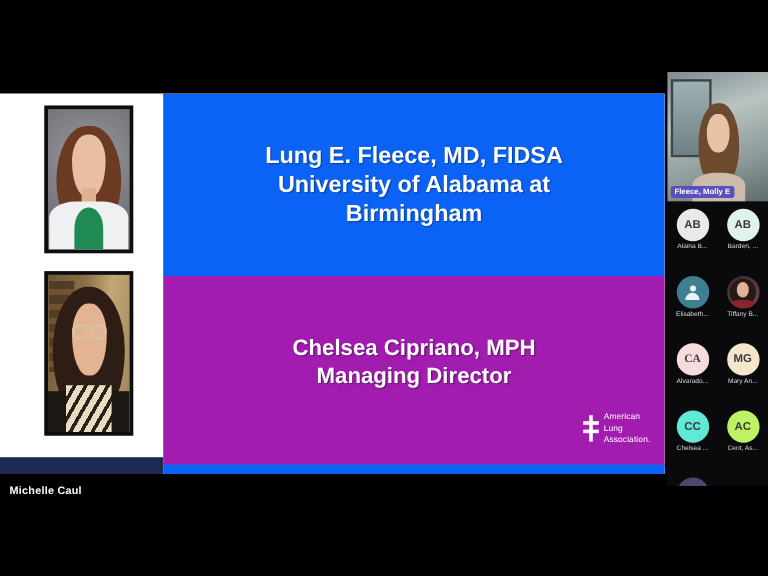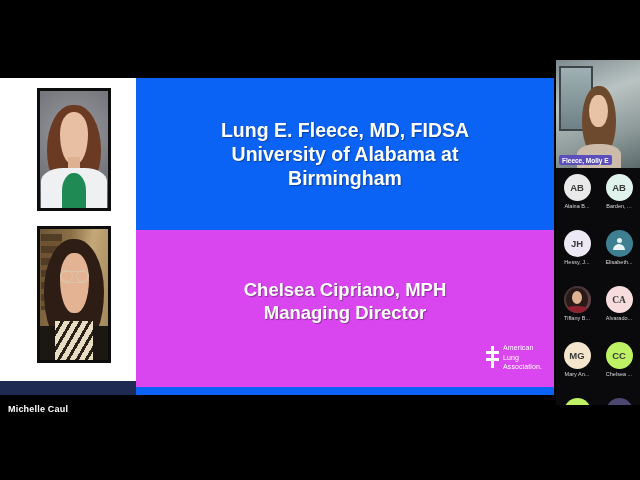--- a/index.html
+++ b/index.html
@@ -63,21 +63,21 @@
   
   #slide-panel {
     position:absolute; left:136px; top:0; width:418px; height:317px;
   }
   #band-blue {
     position:absolute; left:0; top:0; width:418px; height:152px;
     background:#0b63f6; display:flex; align-items:center; justify-content:center;
   }
   #band-navy {
     position:absolute; left:0; top:152px; width:418px; height:159px;
-    background:#d946ef; display:flex; align-items:center; justify-content:center;
+    background:#a21caf; display:flex; align-items:center; justify-content:center;
   }
   #band-accent {
     position:absolute; left:0; bottom:0; width:418px; height:8px; background:#0b63f6;
   }
   .band-text {
     color:#ffffff; text-align:center; font-weight:bold; line-height:1.24;
     text-shadow:1px 1px 1px rgba(0,0,0,.35);
   }
   #band-blue .band-text { font-size:19.5px; padding:0 22px; }
   #band-navy .band-text { font-size:18.5px; padding:0 18px 16px; }
@@ -240,24 +240,20 @@
     <div id="grid">
         <div class="cell">
           <div class="av" style="background: rgb(233, 233, 234);">AB</div>
           <div class="cname">Alaina B...</div>
         </div>
         <div class="cell">
           <div class="av" style="background: rgb(223, 242, 236);">AB</div>
           <div class="cname">Barden, ...</div>
         </div>
         <div class="cell">
-          <div class="av" style="background: rgb(236, 233, 244);">JH</div>
-          <div class="cname">Hessy, J...</div>
-        </div>
-        <div class="cell">
           <div class="av" style="background: rgb(63, 127, 146);">
             <span class="glyph">
               <span class="head"></span>
               <span class="body"></span>
             </span>
           </div>
           <div class="cname">Elisabeth...</div>
         </div>
         <div class="cell">
           <div class="av photo" style="background: rgb(44, 32, 36);">
@@ -270,21 +266,21 @@
         </div>
         <div class="cell">
           <div class="av" style="background: rgb(246, 220, 220); font-family: Liberation Serif, serif;">CA</div>
           <div class="cname">Alvarado...</div>
         </div>
         <div class="cell">
           <div class="av" style="background: rgb(244, 230, 205);">MG</div>
           <div class="cname">Mary An...</div>
         </div>
         <div class="cell">
-          <div class="av" style="background: #bef264;">CC</div>
+          <div class="av" style="background: #5eead4;">CC</div>
           <div class="cname">Chelsea ...</div>
         </div>
         <div class="cell">
           <div class="av" style="background: #bef264;">AC</div>
           <div class="cname">Cerit, As...</div>
         </div>
         <div class="cell">
           <div class="av more" style="background: rgb(75, 71, 112);">+126</div>
         </div>
       </div>

